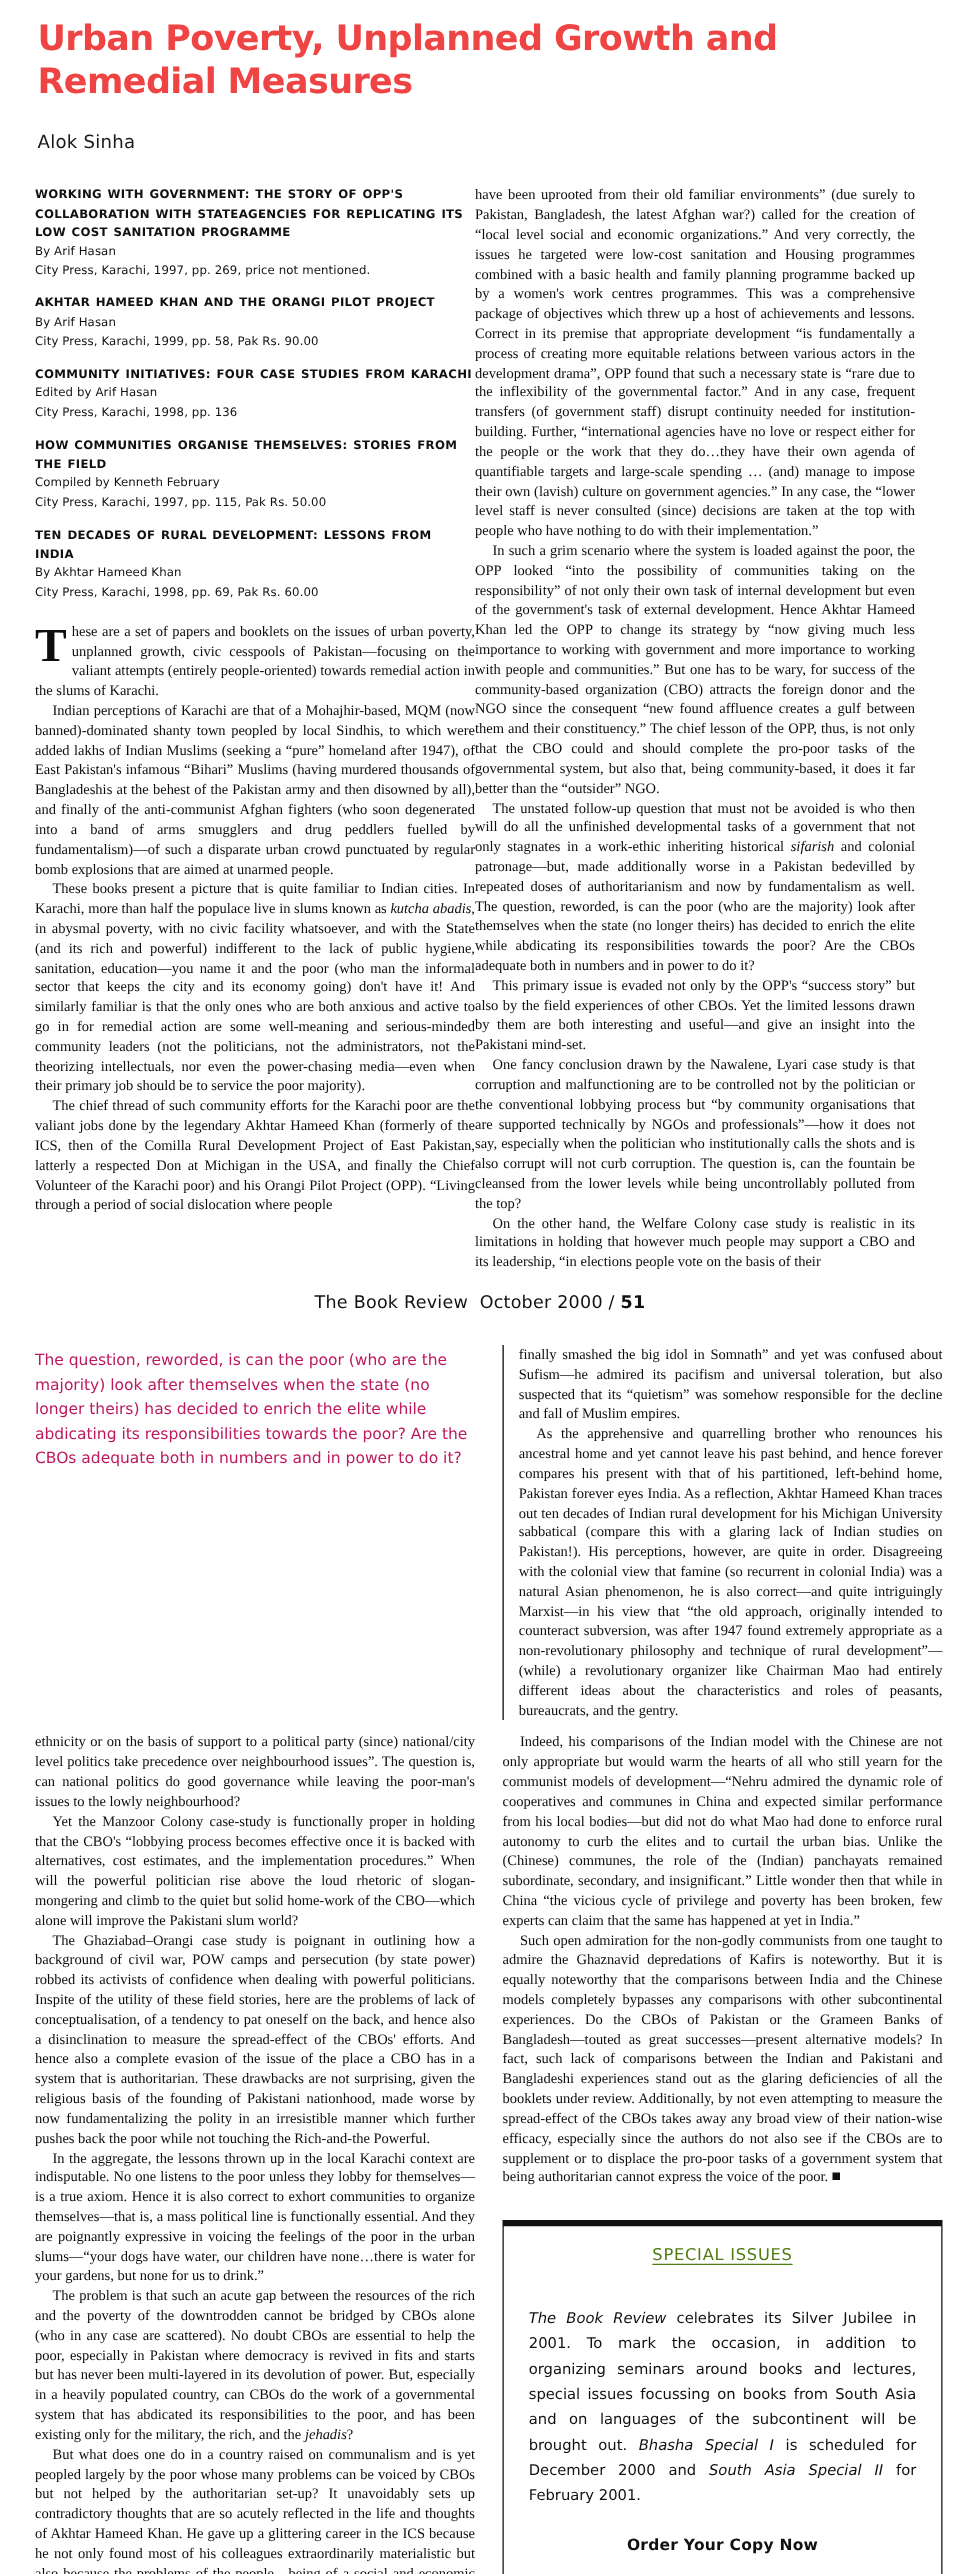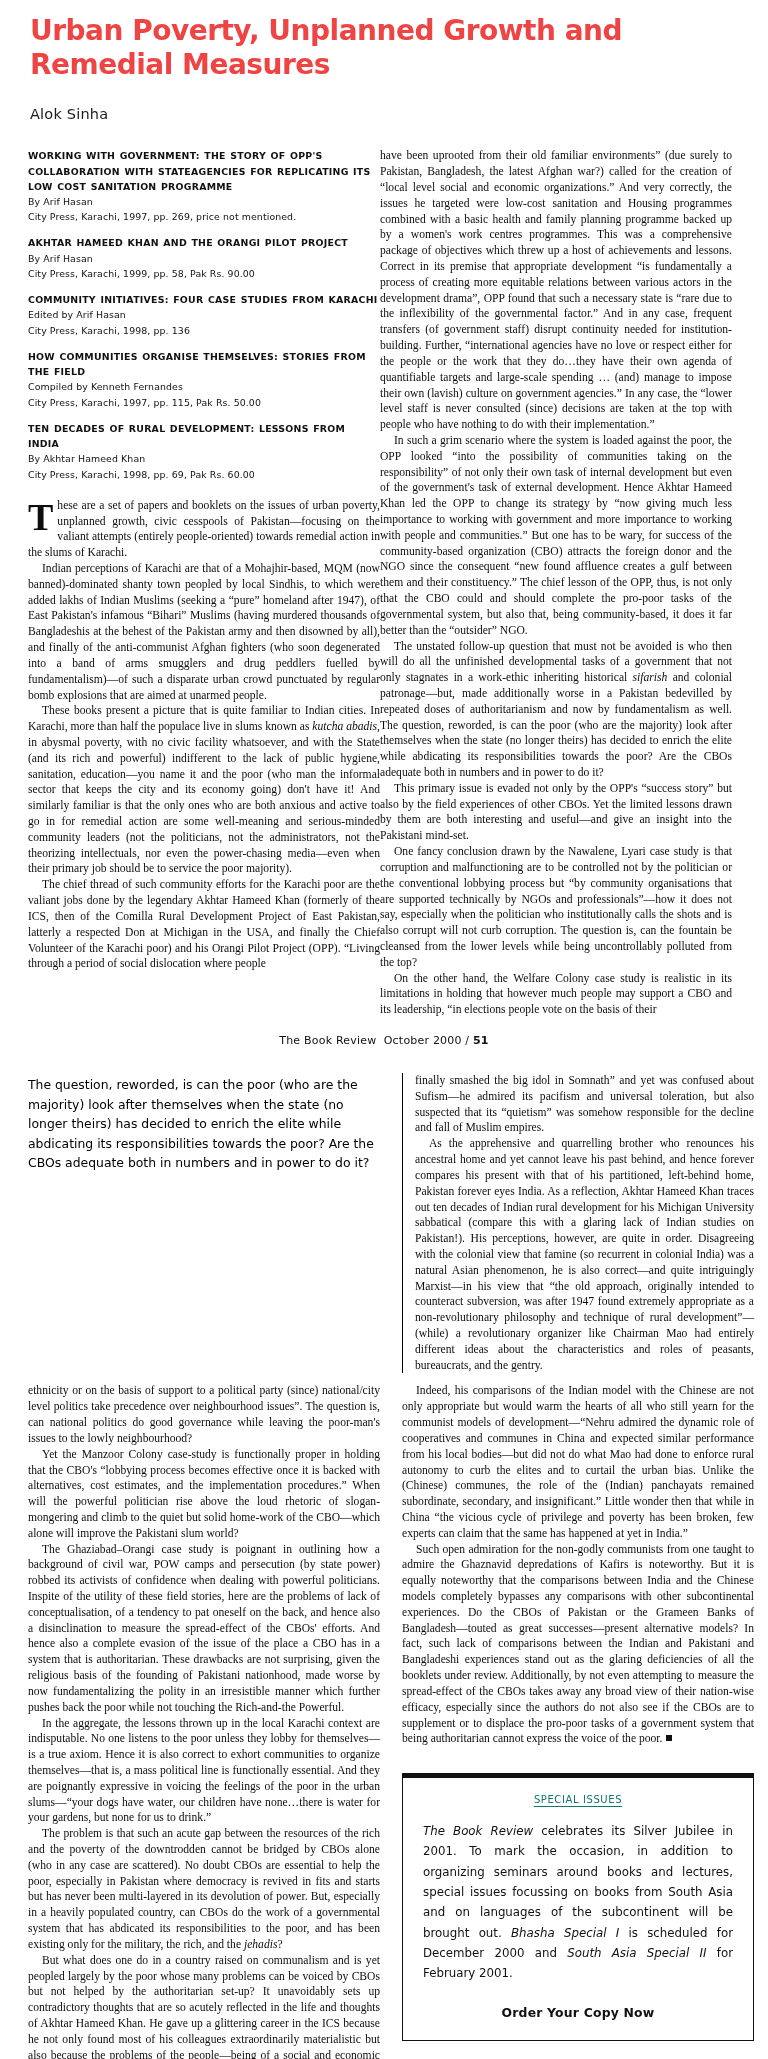--- a/index.html
+++ b/index.html
@@ -108,21 +108,21 @@
     padding: 2px 4px 0 0;
     margin-top: 2px;
   }
 
   i, em { font-style: italic; }
 
   
   .runfoot {
     text-align: center;
     font-family: "DejaVu Sans", "Liberation Sans", sans-serif;
-    font-size: 11px;
+    font-size: 14px;
     color: #111;
     padding: 16px 0 0 0;
     letter-spacing: 0.2px;
   }
   .runfoot b { font-weight: bold; }
 
   
   .sec2 {
     padding: 26px 28px 0 28px;
   }
@@ -130,21 +130,21 @@
     display: flex;
     gap: 22px;
     align-items: flex-start;
   }
   .lead-left {
     width: 352px;
     flex: 0 0 352px;
     font-family: "DejaVu Sans", "Liberation Sans", sans-serif;
     font-size: 12.4px;
     line-height: 1.58;
-    color: #000000;
+    color: #be185d;
     padding-top: 2px;
   }
   .lead-right {
     width: 352px;
     flex: 0 0 352px;
     border-left: 1px solid #000;
     padding-left: 12px;
     box-sizing: border-box;
   }
   .lead-right .body-text { font-size: 11.6px; }
@@ -178,27 +178,27 @@
   .si-box {
     margin-top: 26px;
     border: 1px solid #111;
     border-top: 5px solid #111;
     padding: 16px 20px 20px 20px;
     font-family: "DejaVu Sans", "Liberation Sans", sans-serif;
     background: #fff;
   }
   .si-head {
     text-align: center;
-    font-size: 10px;
+    font-size: 13px;
     font-weight: normal;
     letter-spacing: 0.6px;
     text-decoration: underline;
     text-underline-offset: 3px;
-    margin-bottom: 16px;
-    color: #0f766e;
+    margin-bottom: 32px;
+    color: #4d7c0f;
   }
   .si-body {
     font-size: 11.8px;
     line-height: 1.72;
     text-align: justify;
     color: #111;
   }
   .si-order {
     text-align: center;
     font-size: 12.4px;
@@ -233,21 +233,21 @@
           <div class="book-author">By Arif Hasan</div>
           <div class="book-pub">City Press, Karachi, 1999, pp. 58, Pak Rs. 90.00</div>
         </div>
         <div class="book-entry">
           <div class="book-title">COMMUNITY INITIATIVES: FOUR CASE STUDIES FROM KARACHI</div>
           <div class="book-author">Edited by Arif Hasan</div>
           <div class="book-pub">City Press, Karachi, 1998,  pp. 136</div>
         </div>
         <div class="book-entry">
           <div class="book-title">HOW COMMUNITIES ORGANISE THEMSELVES: STORIES FROM THE FIELD</div>
-          <div class="book-author">Compiled by Kenneth Fernandes</div>
+          <div class="book-author">Compiled by Kenneth February</div>
           <div class="book-pub">City Press, Karachi, 1997, pp. 115, Pak Rs. 50.00</div>
         </div>
         <div class="book-entry">
           <div class="book-title">TEN DECADES OF RURAL DEVELOPMENT: LESSONS FROM INDIA</div>
           <div class="book-author">By Akhtar Hameed Khan</div>
           <div class="book-pub">City Press, Karachi, 1998, pp. 69, Pak Rs. 60.00</div>
         </div>
       </div>
 
       <div class="body-text">

